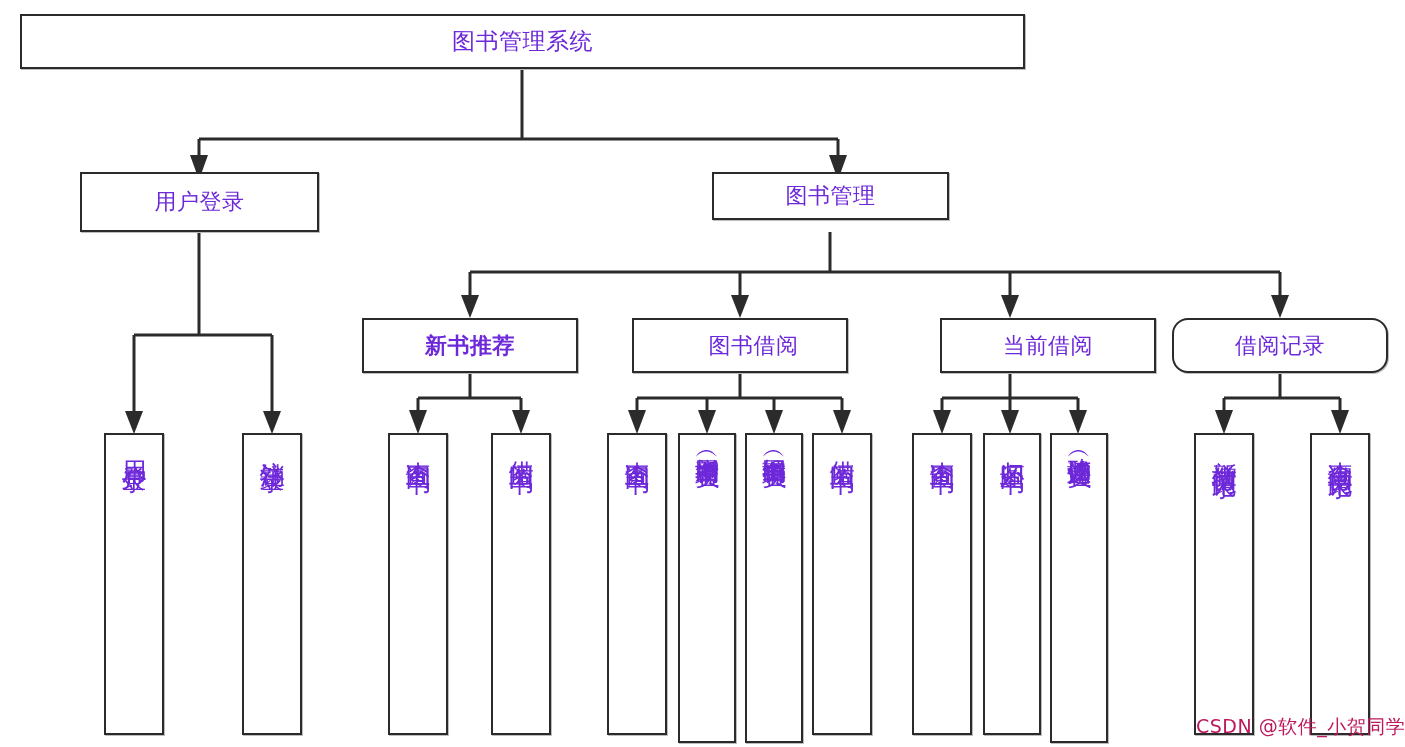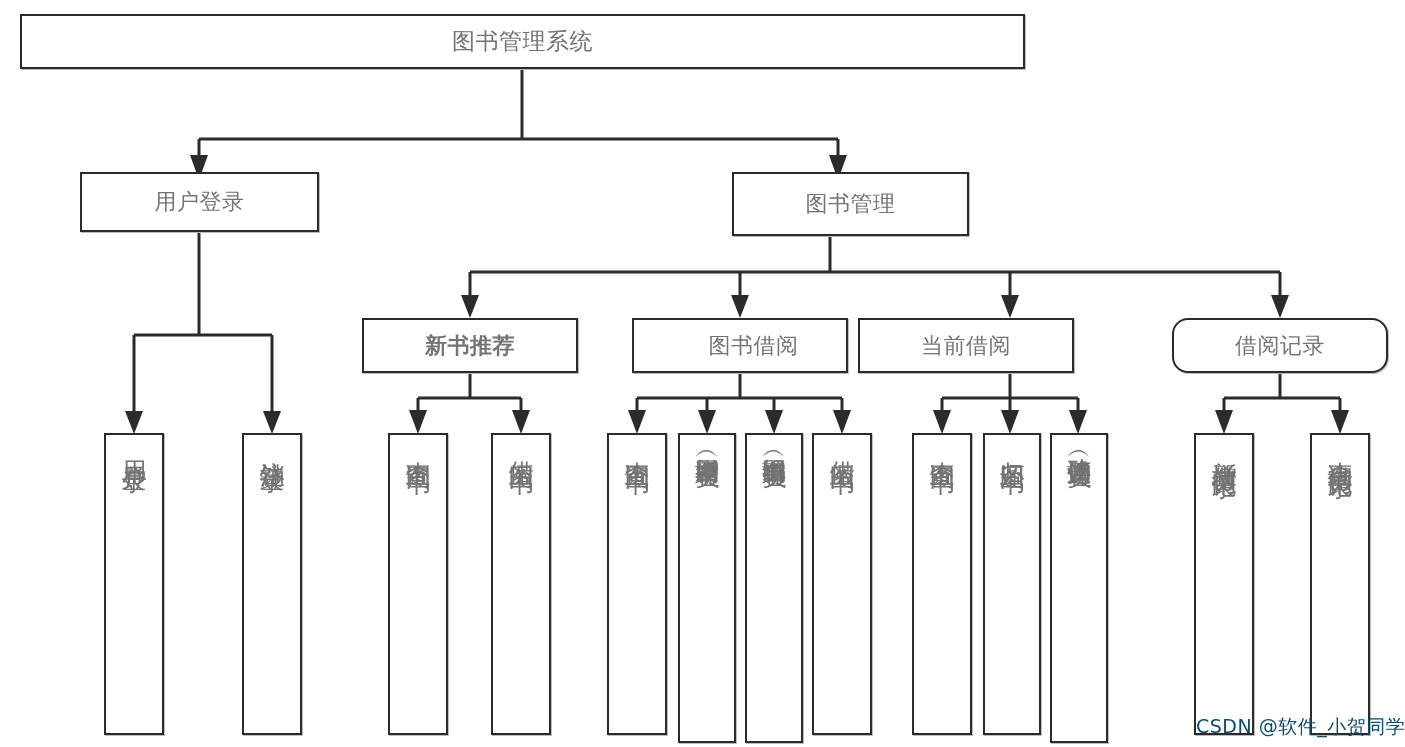--- a/index.html
+++ b/index.html
@@ -28,21 +28,21 @@
   }
   .node {
     position: absolute;
     box-sizing: border-box;
     background: #ffffff;
     border: 2px solid #2b2b2b;
     box-shadow: 1px 1px 0 0 #bdbdbd;
     display: flex;
     align-items: center;
     justify-content: center;
-    color: #737373;
+    color: #6d28d9;
   }
   .node-label {
     display: block;
     text-align: center;
     line-height: 1.05;
     white-space: pre;
     letter-spacing: 0.5px;
   }
   
   .node.horiz .node-label {
@@ -67,21 +67,21 @@
   }
   .node.vert.tall {
     padding-top: 4px;
   }
   .node.vert.tall .node-label {
     font-size: 24px;
     letter-spacing: 1px;
   }
   .watermark {
     position: absolute;
-    color: #0c4a6e;
+    color: #be185d;
     font-size: 19px;
     white-space: nowrap;
     letter-spacing: 0.5px;
     font-family: "DejaVu Sans", "Liberation Sans", sans-serif;
   }
 </style>
 </head>
 <body>
 
 <div id="diagram-root">
@@ -164,31 +164,31 @@
     </g>
   </svg>
 
   <div class="node horiz root" style="left:20px; top:14px; width:1005px; height:55px;">
     <span class="node-label">图书管理系统</span>
   </div>
 
   <div class="node horiz" style="left:80px; top:172px; width:239px; height:60px;">
     <span class="node-label">用户登录</span>
   </div>
-  <div class="node horiz" style="left:732px; top:172px; width:237px; height:64px;">
+  <div class="node horiz" style="left:712px; top:172px; width:237px; height:48px;">
     <span class="node-label">图书管理</span>
   </div>
 
   <div class="node horiz" style="left:362px; top:318px; width:216px; height:55px;font-weight:bold;">
     <span class="node-label">新书推荐</span>
   </div>
   <div class="node horiz" style="left:632px; top:318px; width:216px; height:55px;padding-left:27px;">
     <span class="node-label">图书借阅</span>
   </div>
-  <div class="node horiz" style="left:858px; top:318px; width:216px; height:55px;">
+  <div class="node horiz" style="left:940px; top:318px; width:216px; height:55px;">
     <span class="node-label">当前借阅</span>
   </div>
   <div class="node horiz" style="left:1172px; top:318px; width:216px; height:55px;border-radius:16px;">
     <span class="node-label">借阅记录</span>
   </div>
 
   <div class="node vert" style="left:104px; top:433px; width:60px; height:302px;">
     <span class="node-label">用户登录</span>
   </div>
   <div class="node vert" style="left:242px; top:433px; width:60px; height:302px;">

